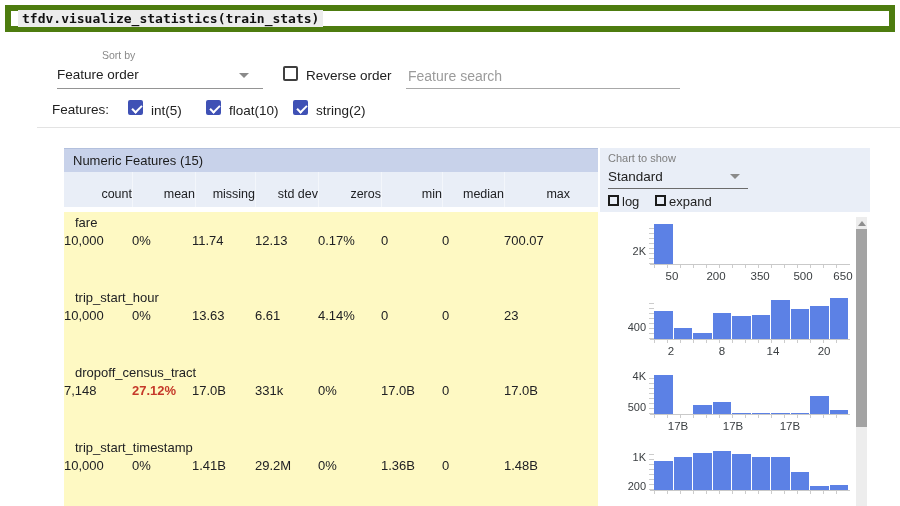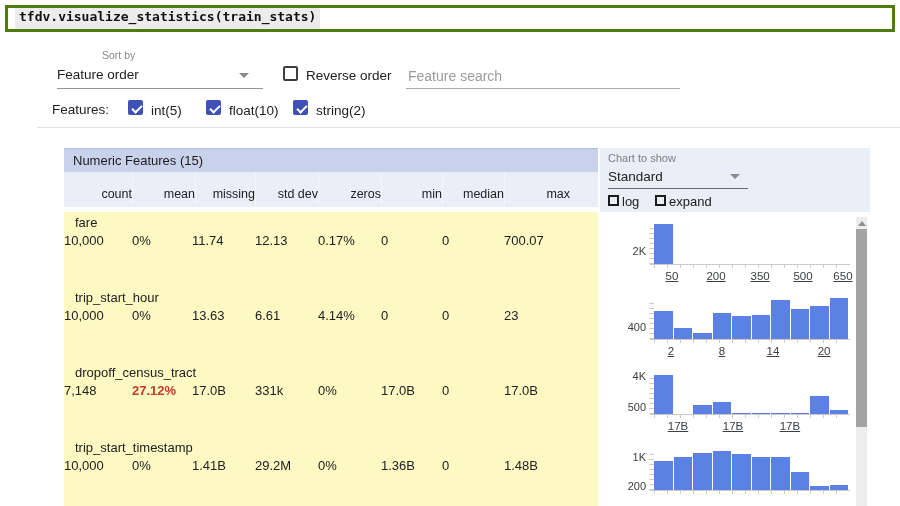--- a/index.html
+++ b/index.html
@@ -4,21 +4,21 @@
 <style>
   * { margin:0; padding:0; box-sizing:border-box; }
   html,body { background:#fff; }
   .page {
     position:relative; width:900px; height:506px; overflow:hidden;
     background:#fff; font-family:"Liberation Sans", sans-serif; color:#202124;
   }
   
   .code-cell {
     position:absolute; left:5px; top:5px; width:890px; height:27px;
-    border:3px solid #4d7c0f; background:#fff; display:flex; 
+    border:6px solid #4d7c0f; background:#fff; display:flex; align-items:center;
   }
   .code-text {
     margin-left:7px; background:#ececec; padding:1px 4px;
     font-family:"DejaVu Sans Mono","Liberation Mono",monospace;
     font-size:13px; font-weight:600; color:#111; letter-spacing:0px; white-space:pre;
   }
   
   .lbl-small { position:absolute; font-size:10.5px; color:#8a8a8a; }
   .sortby-label { left:54px; top:49px;margin-left:48px; }
   .sortby-select { position:absolute; left:57px; top:63px; width:206px; height:26px;
@@ -69,21 +69,21 @@
   .panel .ctl-label { position:absolute; }
   
   .chart { position:absolute; left:600px; width:256px; height:76px; }
   .ch0{top:220px;} .ch1{top:295px;} .ch2{top:370px;} .ch3{top:446px;}
   .chart .baseline { position:absolute; left:50px; top:44px; width:200px; height:1px; background:#c9c9c9; }
   .chart .yruler { position:absolute; left:49px; top:4px; width:5px; height:40px;
     background:repeating-linear-gradient(to top, #cccccc 0 1px, transparent 1px 5px); }
   .chart .xruler { position:absolute; left:54px; top:45px; width:195px; height:3px;
     background:repeating-linear-gradient(to right, #cccccc 0 1px, transparent 1px 13px); }
   .chart .bar { position:absolute; background:#5c81e5; }
-  .chart .xt { position:absolute; top:50px; width:40px; text-align:center; font-size:11.5px; color:#3c4043;text-decoration:underline; }
+  .chart .xt { position:absolute; top:50px; width:40px; text-align:center; font-size:11.5px; color:#3c4043; }
   .chart .yt { position:absolute; left:0; width:46px; text-align:right; font-size:11px; color:#3c4043; }
   
   .sb-track { position:absolute; left:856px; top:217px; width:11px; height:289px; background:#ededed; }
   .sb-up { position:absolute; left:858px; top:221px; width:0; height:0;
     border-left:4px solid transparent; border-right:4px solid transparent; border-bottom:5px solid #8f8f8f; cursor:pointer; }
   .sb-thumb { position:absolute; left:856px; top:229px; width:11px; height:198px; background:#a3a3a3; cursor:grab; }
 </style>
 </head>
 <body>
 

